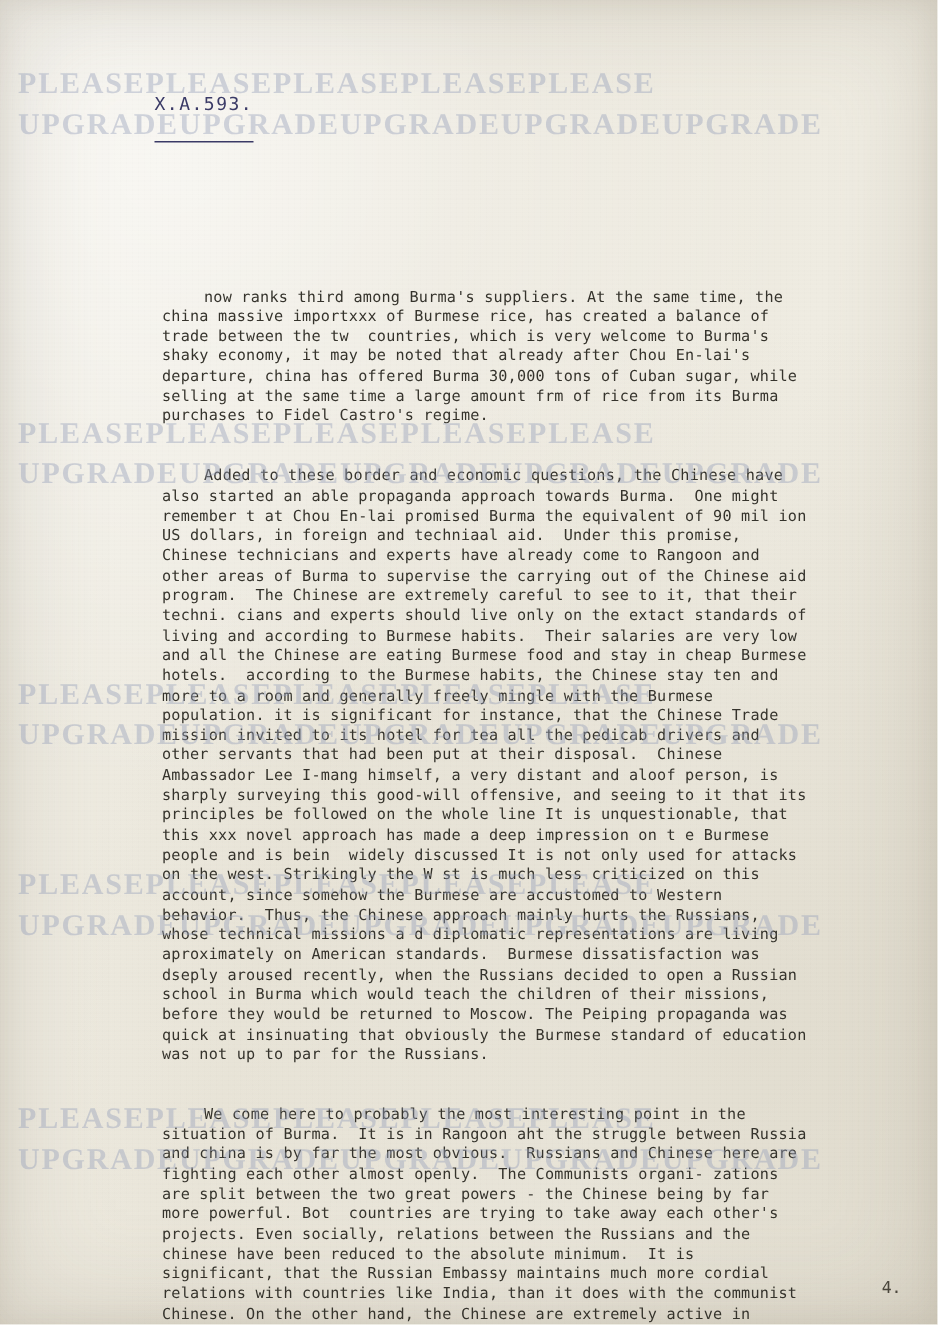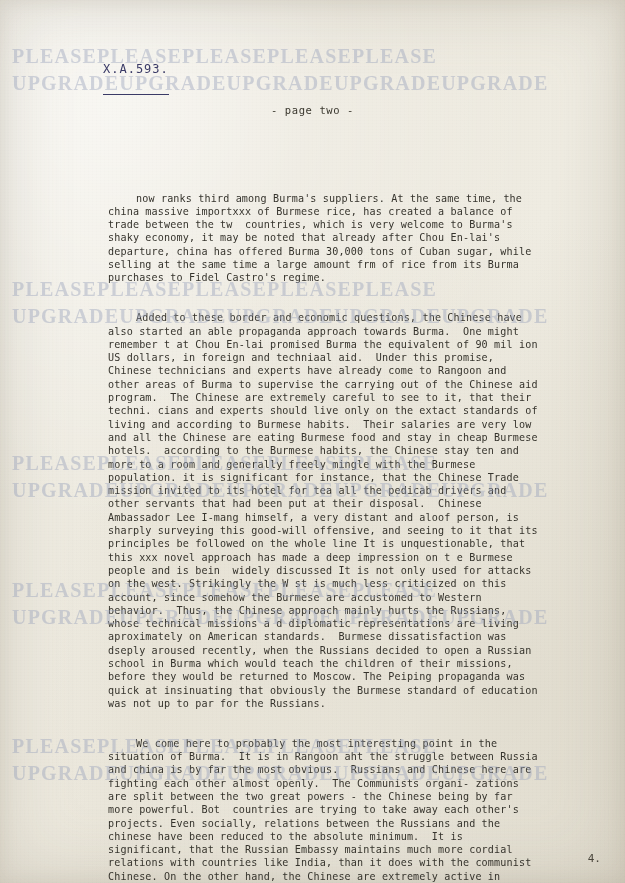--- a/index.html
+++ b/index.html
@@ -117,21 +117,20 @@
 </head>
 <body>
 
 <div class="page">
 
   <div class="grain"></div>
   <div class="edge-shade"></div>
 
   <div class="doc-ref">X.A.593.</div>
 
-  <div class="page-label">- page two -</div>
 
   <div class="typed body-text">
     <p>now ranks third among Burma's suppliers. At the same time, the china massive importxxx of Burmese rice, has created a balance of trade between the tw  countries, which is very welcome to Burma's shaky economy, it may be noted that already after Chou En-lai's departure, china has offered Burma 30,000 tons of Cuban sugar, while selling at the same time a large amount frm of rice from its Burma purchases to Fidel Castro's regime.</p>
     <p>Added to these border and economic questions, the Chinese have also started an able propaganda approach towards Burma.  One might remember t at Chou En-lai promised Burma the equivalent of 90 mil ion US dollars, in foreign and techniaal aid.  Under this promise, Chinese technicians and experts have already come to Rangoon and other areas of Burma to supervise the carrying out of the Chinese aid program.  The Chinese are extremely careful to see to it, that their techni. cians and experts should live only on the extact standards of living and according to Burmese habits.  Their salaries are very low and all the Chinese are eating Burmese food and stay in cheap Burmese hotels.  according to the Burmese habits, the Chinese stay ten and more to a room and generally freely mingle with the Burmese population. it is significant for instance, that the Chinese Trade mission invited to its hotel for tea all the pedicab drivers and other servants that had been put at their disposal.  Chinese Ambassador Lee I-mang himself, a very distant and aloof person, is sharply surveying this good-will offensive, and seeing to it that its principles be followed on the whole line It is unquestionable, that this xxx novel approach has made a deep impression on t e Burmese people and is bein  widely discussed It is not only used for attacks on the west. Strikingly the W st is much less criticized on this account, since somehow the Burmese are accustomed to Western behavior.  Thus, the Chinese approach mainly hurts the Russians, whose technical missions a d diplomatic representations are living aproximately on American standards.  Burmese dissatisfaction was dseply aroused recently, when the Russians decided to open a Russian school in Burma which would teach the children of their missions, before they would be returned to Moscow. The Peiping propaganda was quick at insinuating that obviously the Burmese standard of education was not up to par for the Russians.</p>
     <p>We come here to probably the most interesting point in the situation of Burma.  It is in Rangoon aht the struggle between Russia and china is by far the most obvious.  Russians and Chinese here are fighting each other almost openly.  The Communists organi- zations are split between the two great powers - the Chinese being by far more powerful. Bot  countries are trying to take away each other's projects. Even socially, relations between the Russians and the chinese have been reduced to the absolute minimum.  It is significant, that the Russian Embassy maintains much more cordial relations with countries like India, than it does with the communist Chinese. On the other hand, the Chinese are extremely active in trying to foster ill feeling against the Russians among all the nations of color who would be wil ing to listen to them.</p>
   </div>
 
   <div class="page-number">4.</div>
 
   <div class="watermark-layer">

